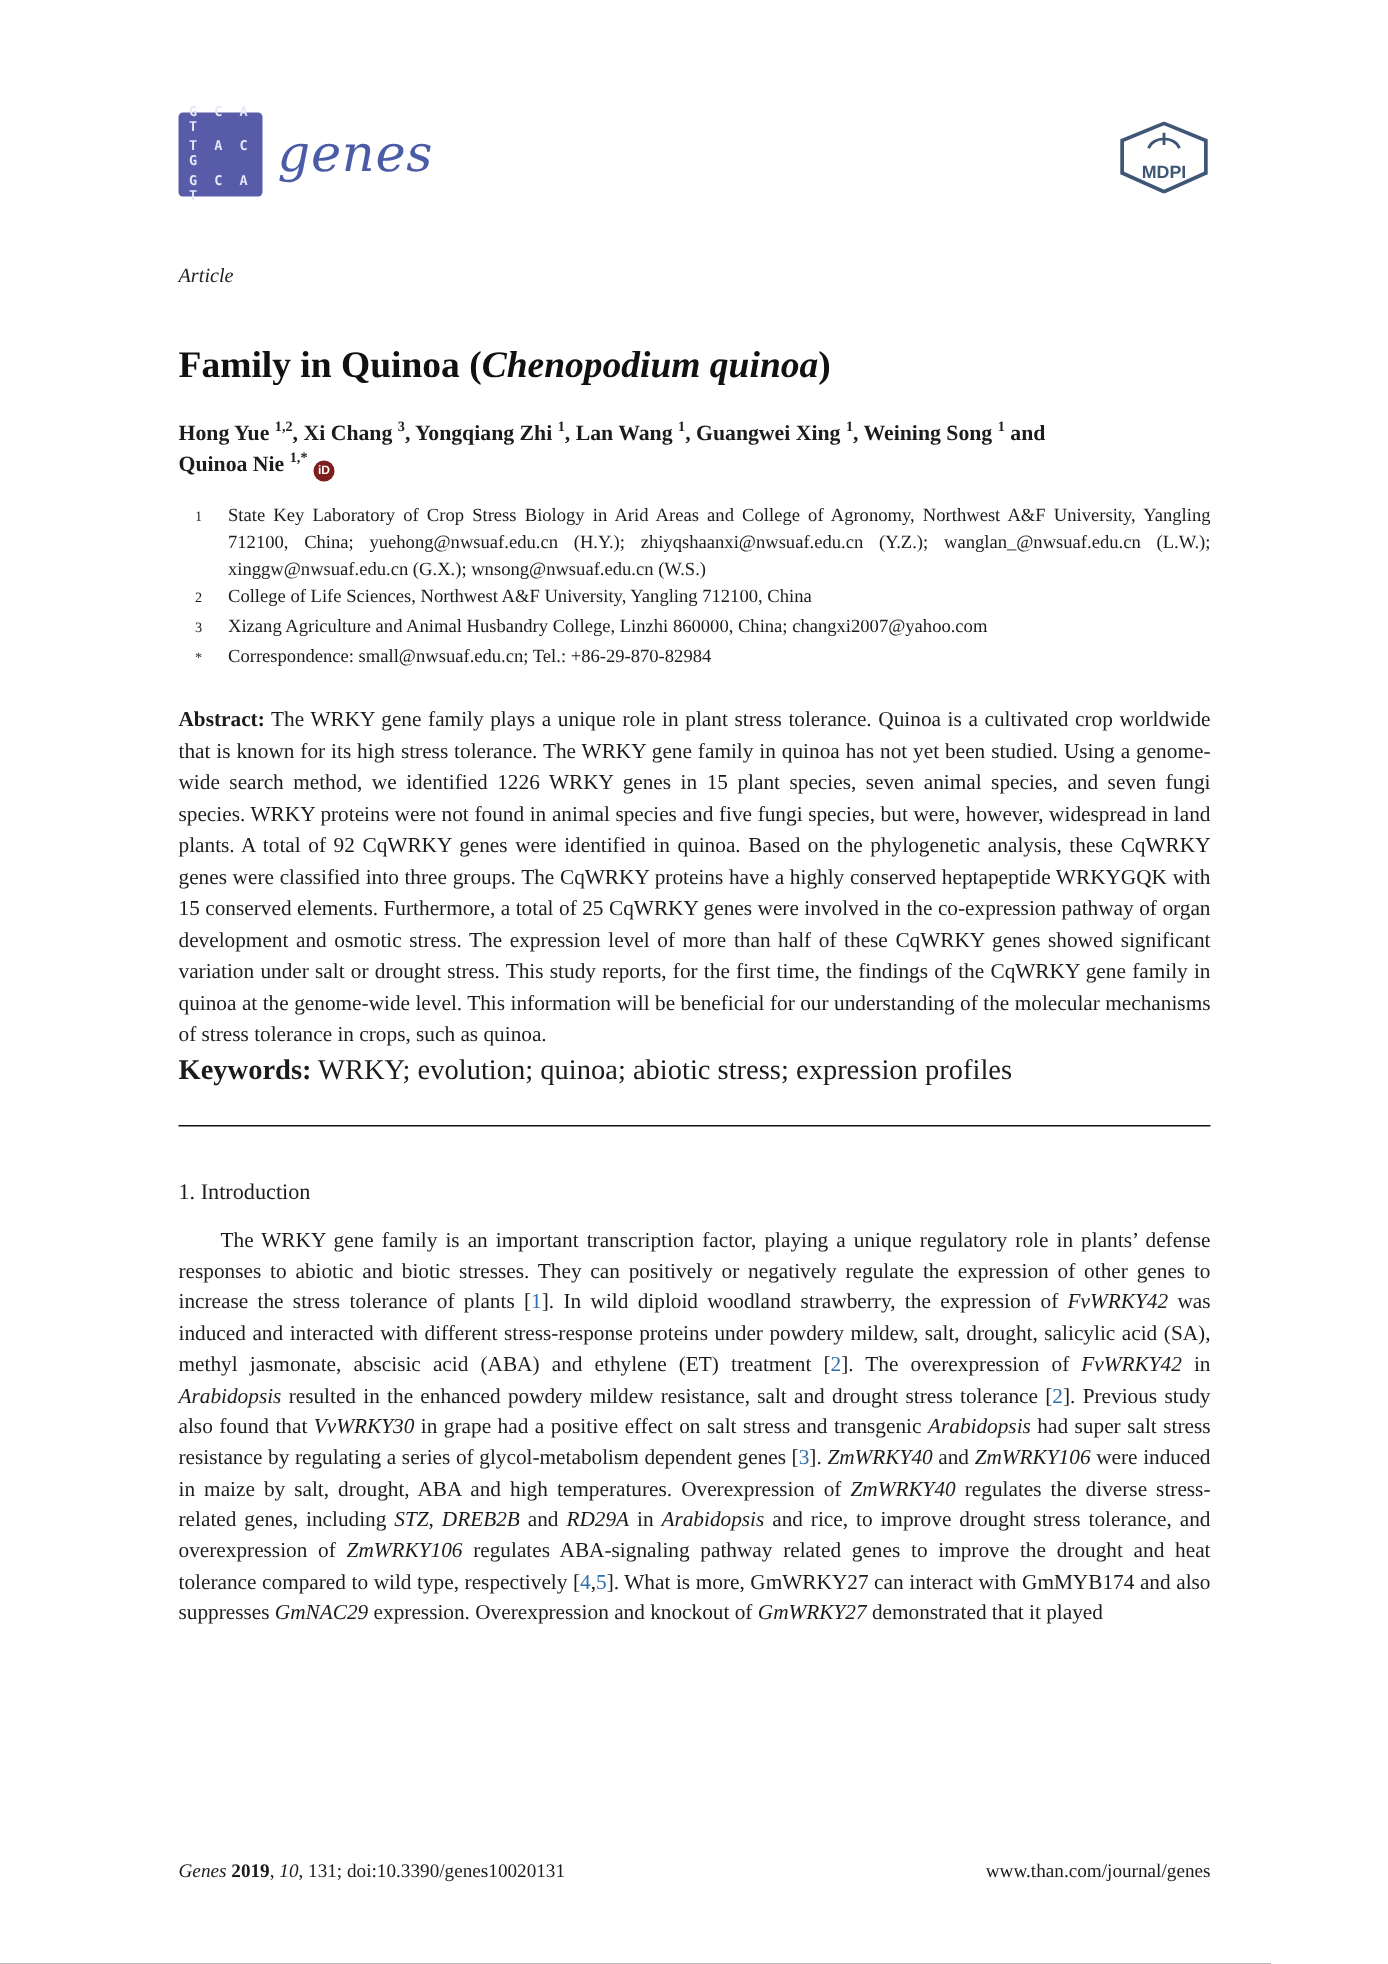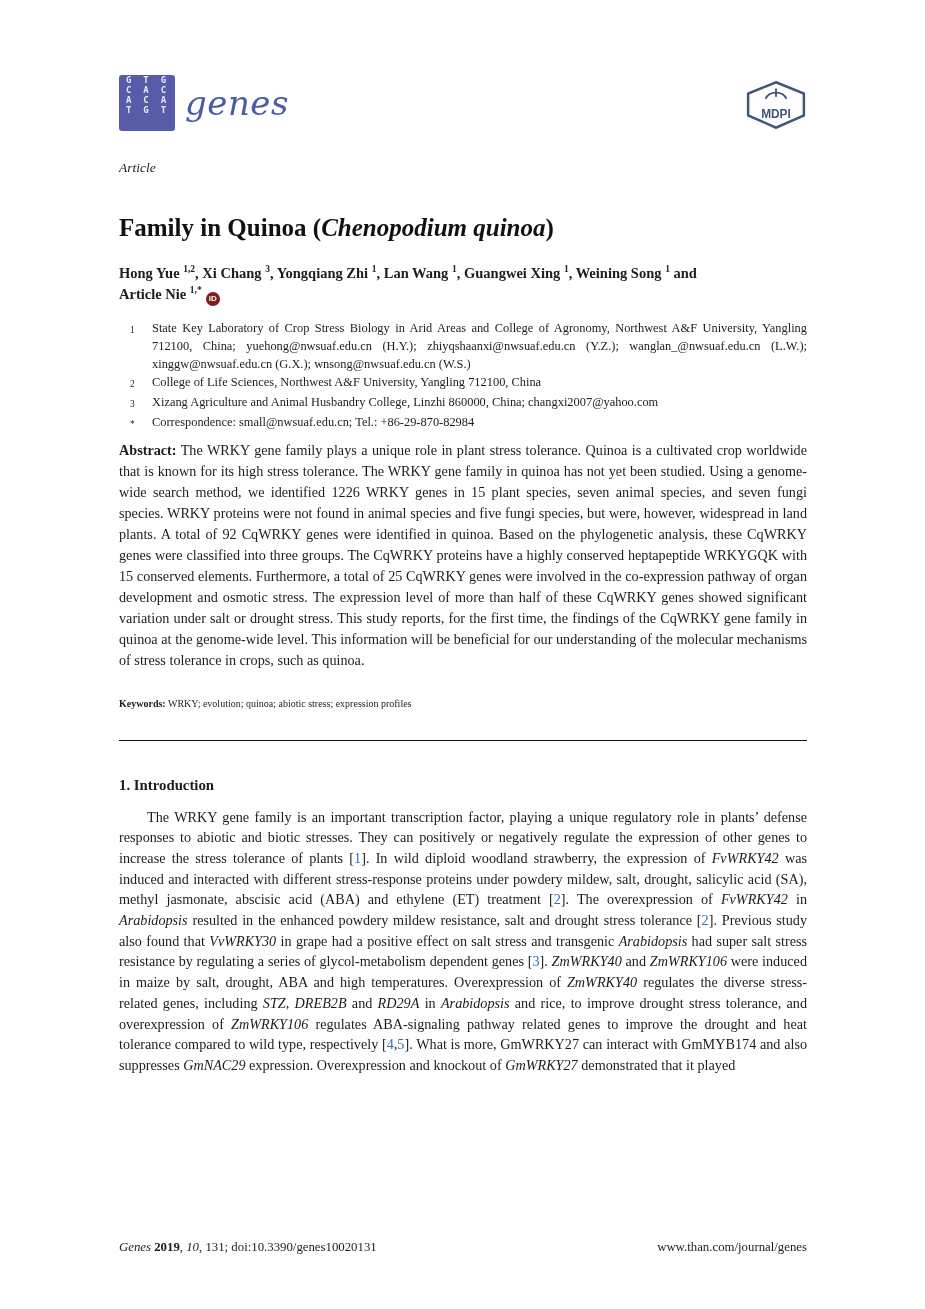--- a/index.html
+++ b/index.html
@@ -9,34 +9,34 @@
     background:#ffffff; overflow:hidden;
     font-family:"Liberation Serif", serif; color:#1c1c1c;
   }
   .content { padding:0 118px 0 119px; }
 
   
   .masthead { display:flex; justify-content:space-between; align-items:flex-start; padding:75px 118px 0 119px; }
   .journal-logo { display:flex; align-items:center; }
   .logo-square {
     width:56px; height:56px; background:#585ca8; border-radius:3px;
-    display:flex; justify-content:center; gap:3px;
+    display:flex; flex-direction:column; justify-content:center; gap:3px;
     padding-left:7px;
   }
   .logo-square span {
     font-family:"DejaVu Sans Mono", monospace; font-size:9px; line-height:10px;
     color:#e4e7fa; letter-spacing:3px; font-weight:bold;
   }
   .wordmark {
     font-family:"DejaVu Serif", serif; font-style:italic;
     font-size:34px; color:#4b5ba6; margin-left:10px; letter-spacing:0.5px;
   }
   .mdpi-logo { margin-top:6px; }
 
-  .article-type { margin-top:27px; font-style:italic; font-size:13.5px; color:#222; }
+  .article-type { margin-top:42px; font-style:italic; font-size:13.5px; color:#222; }
 
   .title { margin-top:5px; font-size:25px; font-weight:bold; line-height:31px; color:#111; }
   .title .it { font-style:italic; }
 
   .authors { margin-top:20px; font-size:14.5px; font-weight:bold; line-height:21px; }
   .authors sup { font-size:9.5px; font-weight:bold; }
   .orcid-badge {
     display:inline-flex; align-items:center; justify-content:center;
     width:14px; height:14px; border-radius:50%; background:#7f1d1d;
     color:#fff; font-family:"Liberation Sans", sans-serif; font-size:8px; font-weight:bold;
@@ -53,26 +53,26 @@
   .updates-badge { display:flex; align-items:center; cursor:pointer; }
   .updates-circle {
     width:27px; height:27px; border-radius:50%; background:#f5b50e;
     color:#fff; display:flex; align-items:center; justify-content:center;
     font-size:16px; font-weight:bold; font-family:"Liberation Sans", sans-serif;
   }
   .updates-text { margin-left:5px; font-family:"Liberation Sans", sans-serif; line-height:11px; }
   .updates-text .u1 { display:block; font-size:9.5px; color:#6b6b6b; }
   .updates-text .u2 { display:block; font-size:12.5px; font-weight:bold; color:#2b2b2b; }
 
-  .abstract { margin-top:7px; font-size:14.2px; line-height:21px; text-align:justify; }
-  .keywords { margin-top:22px; font-size:10px; line-height:21px; text-align:justify; }
+  .abstract { margin-top:22px; font-size:14.2px; line-height:21px; text-align:justify; }
+  .keywords { margin-top:2px; font-size:19px; line-height:21px; text-align:justify; }
 
   .rule { margin-top:26px; border:none; border-top:1.2px solid #111; }
 
-  .section-heading { margin-top:36px; font-size:14.8px; font-weight:bold; }
+  .section-heading { margin-top:36px; font-size:14.8px; font-weight:normal; }
   .body-para {
     margin-top:13px; font-size:14.2px; line-height:20.7px;
     text-align:justify; text-indent:28px;
   }
 
   .bd { font-weight:bold; }
   .it { font-style:italic;text-align:right; }
   .lnk { color:#2f6fad; cursor:pointer; }
   sup { line-height:0; }
 
@@ -104,21 +104,21 @@
         <text x="30" y="36" text-anchor="middle" font-family="Liberation Sans, sans-serif" font-size="11.5" font-weight="bold" fill="#3f5676">MDPI</text>
       </svg>
     </div>
   </header>
 
   <div class="content">
     <div class="article-type">Article</div>
 
     <h1 class="title"><br><span>Family in Quinoa (</span><span class="it">Chenopodium quinoa</span><span>)</span></h1>
 
-    <div class="authors"><span><span>Hong Yue </span><sup>1,2</sup><span>, Xi Chang </span><sup>3</sup><span>, Yongqiang Zhi </span><sup>1</sup><span>, Lan Wang </span><sup>1</sup><span>, Guangwei Xing </span><sup>1</sup><span>, Weining Song </span><sup>1</sup><span> and</span><br><span>Article Nie </span><sup>1,*</sup></span><span class="orcid-badge">iD</span></div>
+    <div class="authors"><span><span>Hong Yue </span><sup>1,2</sup><span>, Xi Chang </span><sup>3</sup><span>, Yongqiang Zhi </span><sup>1</sup><span>, Lan Wang </span><sup>1</sup><span>, Guangwei Xing </span><sup>1</sup><span>, Weining Song </span><sup>1</sup><span> and</span><br><span>Quinoa Nie </span><sup>1,*</sup></span><span class="orcid-badge">iD</span></div>
 
     <div class="affiliations">
       <div class="aff-row">
         <span class="aff-label">1</span>
         <span class="aff-text">State Key Laboratory of Crop Stress Biology in Arid Areas and College of Agronomy, Northwest A&amp;F University, Yangling 712100, China; yuehong@nwsuaf.edu.cn (H.Y.); zhiyqshaanxi@nwsuaf.edu.cn (Y.Z.); wanglan_@nwsuaf.edu.cn (L.W.); xinggw@nwsuaf.edu.cn (G.X.); wnsong@nwsuaf.edu.cn (W.S.)</span>
       </div>
       <div class="aff-row">
         <span class="aff-label">2</span>
         <span class="aff-text">College of Life Sciences, Northwest A&amp;F University, Yangling 712100, China</span>
       </div>

